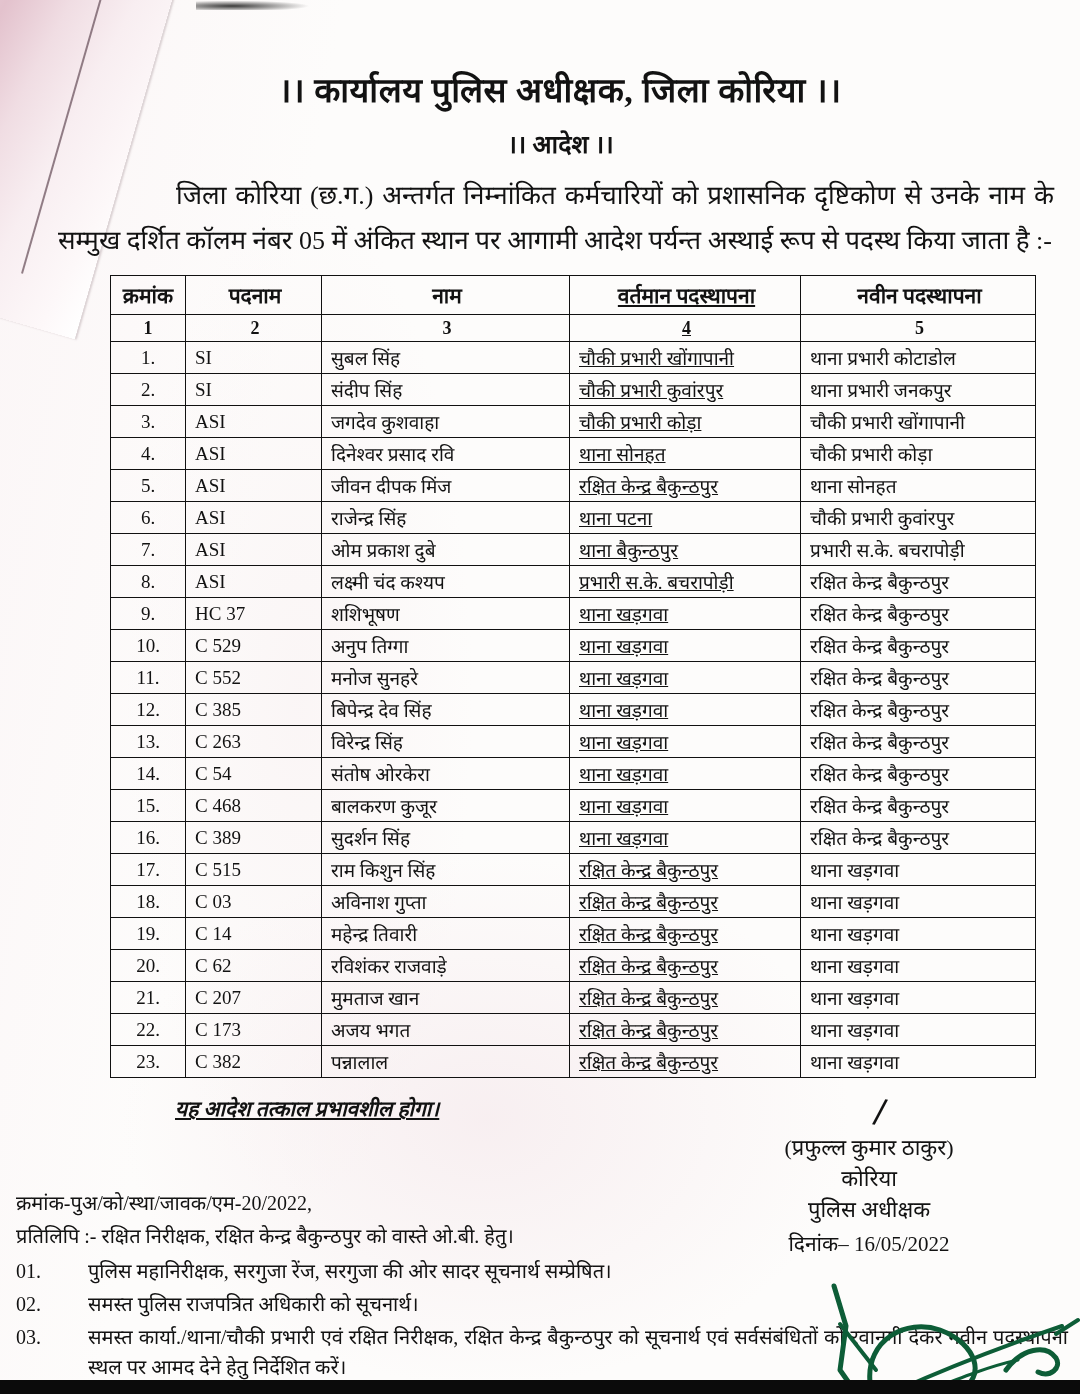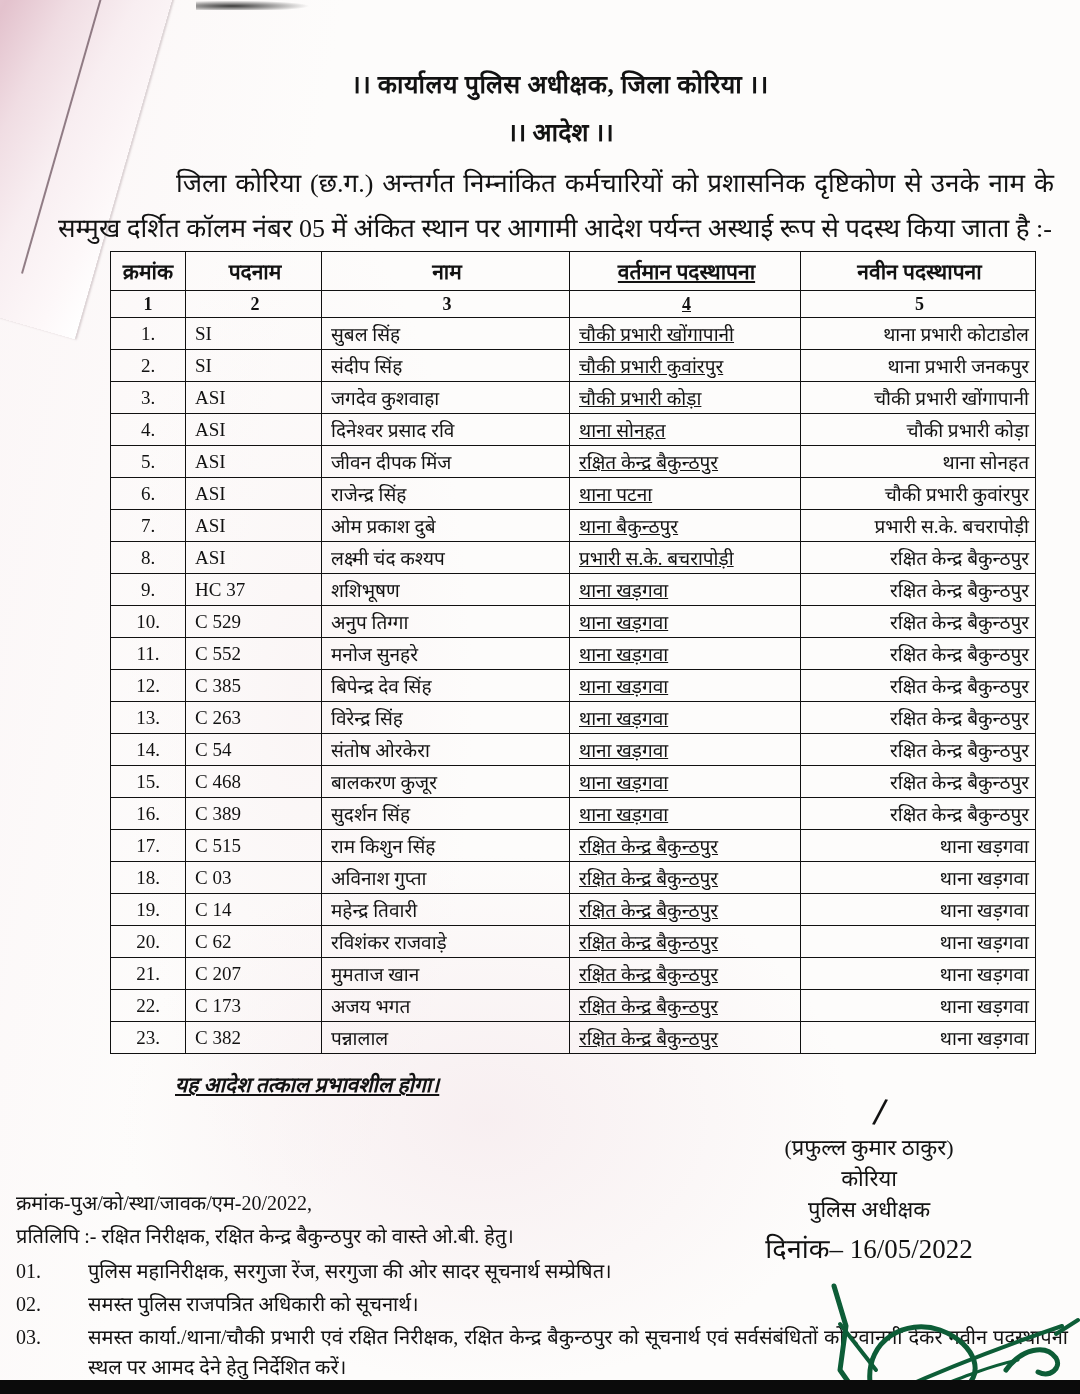--- a/index.html
+++ b/index.html
@@ -61,21 +61,21 @@
     width: 1080px; height: 14px;
     background: #0b0b0b;
     z-index: 9;
   }
 
   .content { position: relative; z-index: 5; }
 
   
   .title {
     text-align: center;
-    font-size: 25px;
+    font-size: 34px;
     font-weight: bold;
     letter-spacing: .5px;
     margin: 66px 0 0 0;
     padding-left: 40px;
   }
   .subtitle {
     text-align: center;
     font-size: 25px;
     font-weight: bold;
     margin: 14px 0 0 0;
@@ -83,38 +83,38 @@
   }
   .body-para {
     font-size: 26px;
     line-height: 1.72;
     margin: 14px 26px 0 58px;
     text-align: justify;
     text-indent: 118px;
   }
 
   
-  .tbl-wrap { margin: 0 0 0 110px; width: 868px; }
+  .tbl-wrap { margin: 12px 0 0 110px; width: 868px; }
   table.order {
     border-collapse: collapse;
     width: 868px;
     table-layout: fixed;
   }
   table.order td, table.order th {
     border: 1.6px solid #111;
     padding: 2px 6px;
     font-size: 19px;
     vertical-align: middle;
     font-weight: normal;
   }
   .c1 { width: 62px;  text-align: center; }
   .c2 { width: 120px; text-align: left; padding-left: 9px !important; }
   .c3 { width: 232px; text-align: left; padding-left: 9px !important; }
   .c4 { width: 215px; text-align: left; padding-left: 9px !important; text-decoration: underline; }
-  .c5 { width: 219px; text-align: right; padding-left: 9px !important; }
+  .c5 { width: 219px; text-align: left; padding-left: 9px !important; }
 
   thead td.hdr { text-align: center; font-weight: bold; font-size: 21px; height: 34px; }
   tr.numrow td { text-align: center; font-weight: bold; font-size: 18px; height: 22px; }
   tbody tr td { height: 27px; }
   tbody tr td.c1 { font-size: 19px; }
   td.mono { font-family: "Liberation Serif", serif; }
 
   
   .effect-line {
     margin: 16px 0 0 175px;
@@ -135,21 +135,21 @@
   }
   .sig-mark {
     font-size: 40px;
     font-weight: bold;
     line-height: .7;
     display: block;
     margin: 0 0 6px 22px;
     transform: rotate(9deg);
   }
   .sig-name { font-weight: normal; }
-  .sig-date { margin-top: 4px; font-size: 27px; }
+  .sig-date { margin-top: 4px; font-size: 21px; }
 
   
   .footer {
     position: absolute;
     left: 16px;
     top: 1122px;
     width: 1052px;
     font-size: 20px;
     line-height: 1.5;
   }

